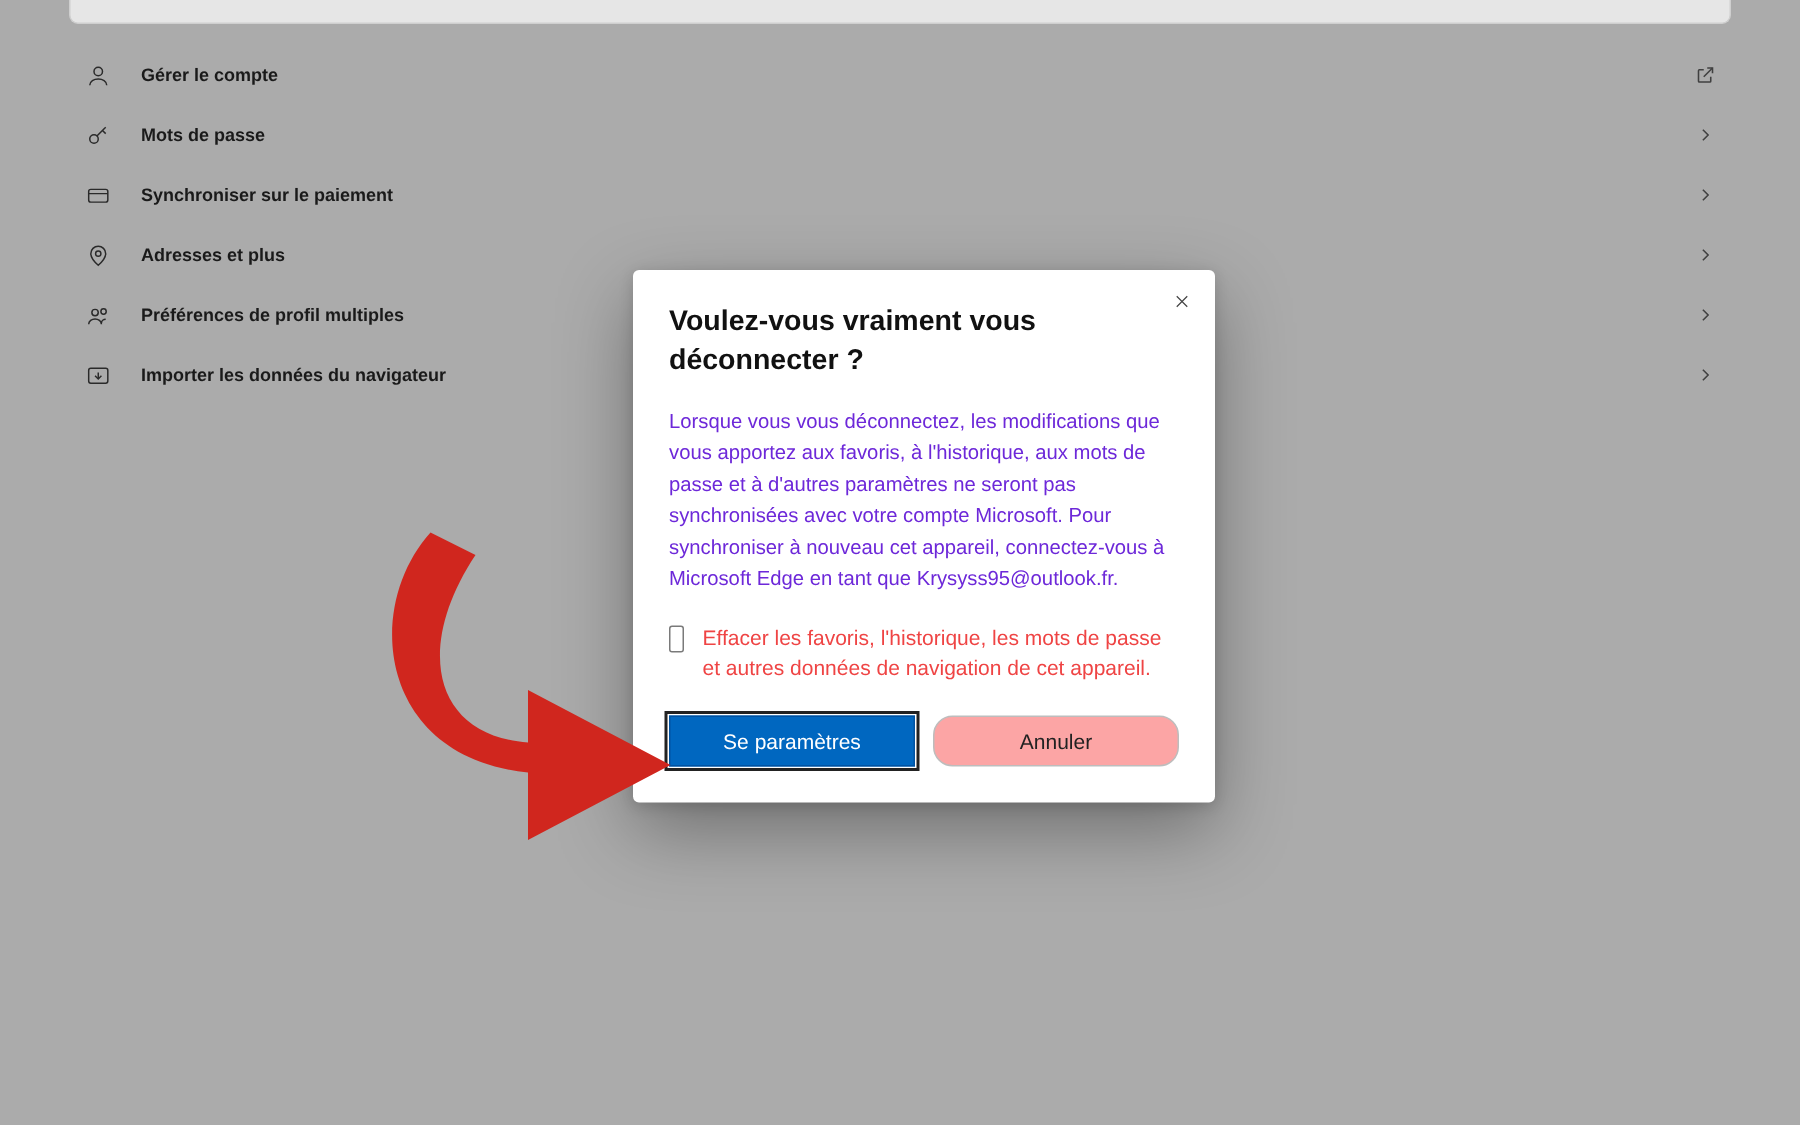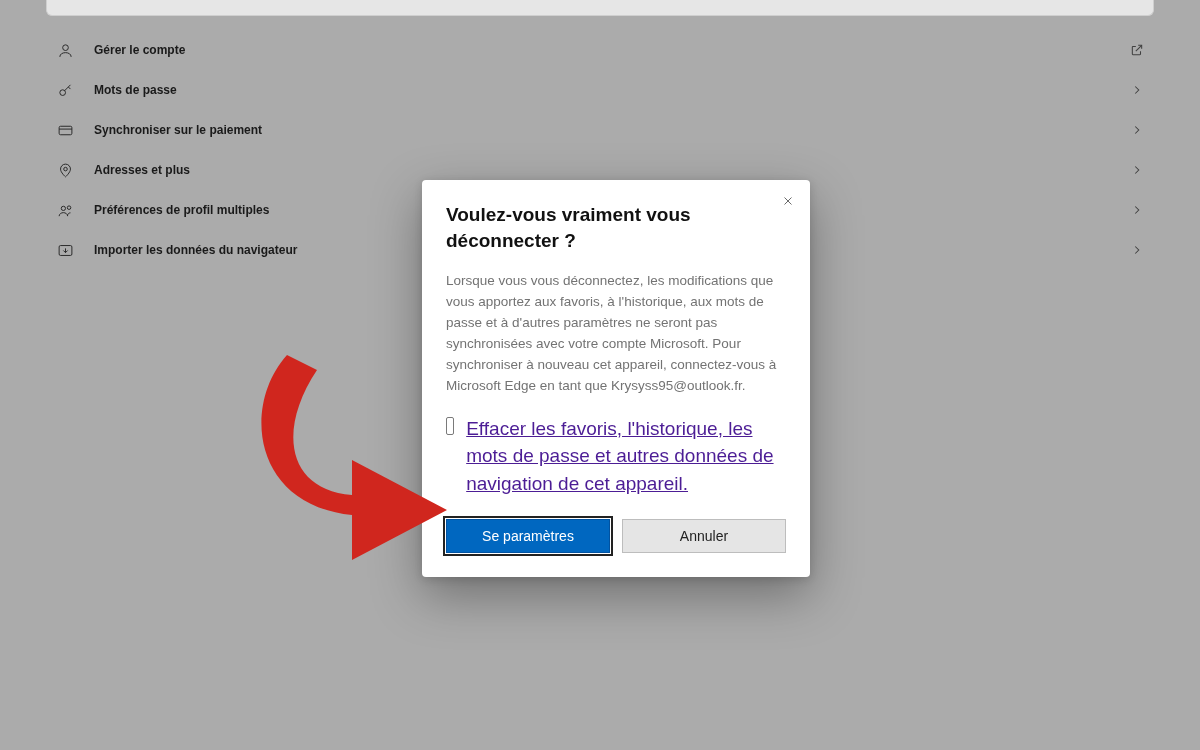--- a/index.html
+++ b/index.html
@@ -66,44 +66,44 @@
       display: inline-flex; align-items: center; justify-content: center;
       cursor: pointer; color: #444;
       background: none; border: none;
     }
     .dialog-close svg { width: 12px; height: 12px; stroke: currentColor; stroke-width: 1.6; }
     .dialog-title {
       font-size: 19px; font-weight: 600; color: #111; line-height: 1.35;
       padding-right: 16px; margin-bottom: 18px;
     }
     .dialog-body {
-      font-size: 13.5px; line-height: 1.55; color: #737373;
+      font-size: 13.5px; line-height: 1.55; color: #6d28d9;
       margin-bottom: 18px;
     }
     .dialog-check {
       display: flex; align-items: flex-start; gap: 12px;
       margin-bottom: 22px;
     }
     .dialog-check input[type=checkbox]{
       width: 18px; height: 18px; margin-top: 2px;
       border: 1px solid #7a7a7a; appearance: none; cursor: pointer;
       border-radius: 2px; background: #fff;
     }
-    .dialog-check-label { font-size: 19px; color: #4c1d95; line-height: 1.45; font-weight: 500; text-decoration: underline; }
+    .dialog-check-label { font-size: 14px; color: #ef4444; line-height: 1.45; font-weight: 500; }
     .dialog-btns { display: flex; gap: 12px; }
     .btn {
       flex: 1; height: 34px; font-size: 14px; font-weight: 500;
       border: 1px solid #bdbdbd; cursor: pointer;
       display: inline-flex; align-items: center; justify-content: center;
     }
     .btn-primary {
       background: #0067c0; color: #fff; border: 1px solid #0052a1;
       outline: 2px solid #222; outline-offset: 1px;
     }
-    .btn-secondary { background: #e5e5e5; color: #222; }
+    .btn-secondary { background: #fca5a5; color: #222; border-radius: 13px; }
 
     .arrow-annotation {
       position: absolute;
       left: 232px;
       top: 335px;
       width: 250px;
       height: 250px;
       pointer-events: none;
     }
     .arrow-annotation svg { width: 100%; height: 100%; }

